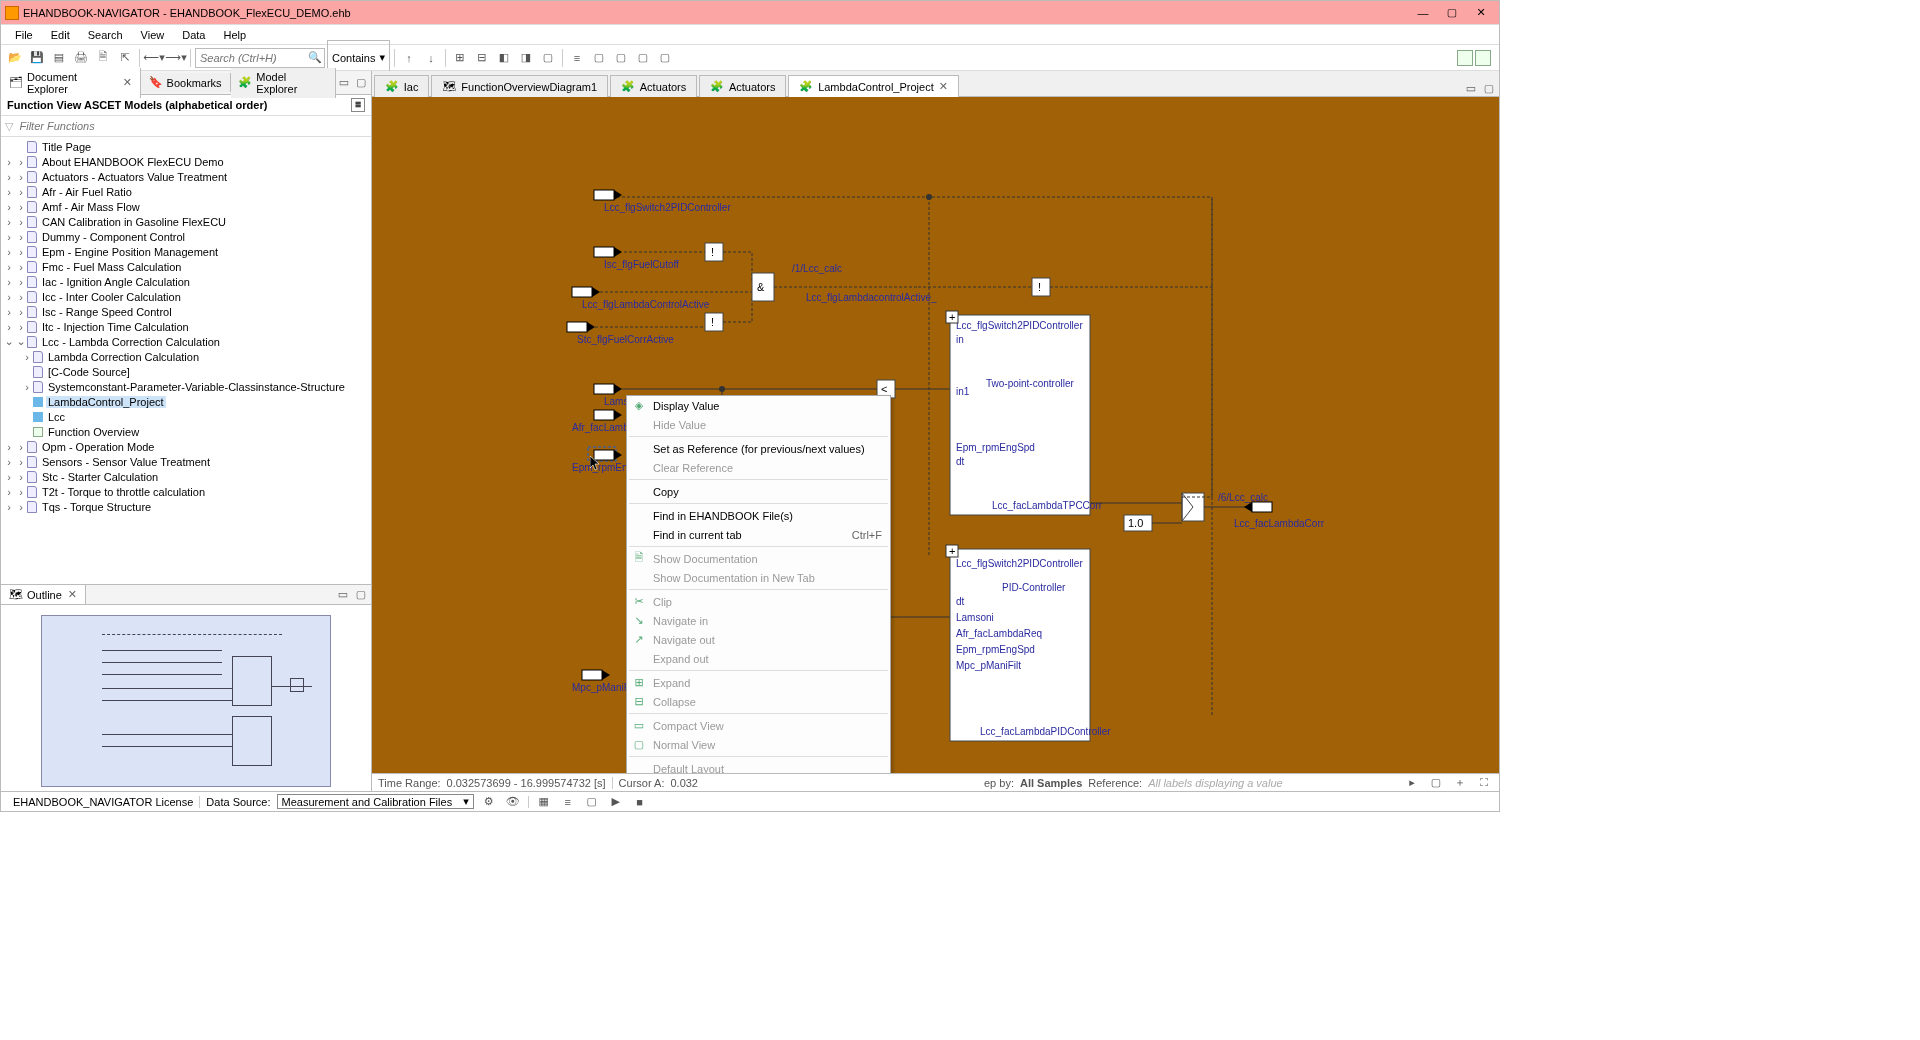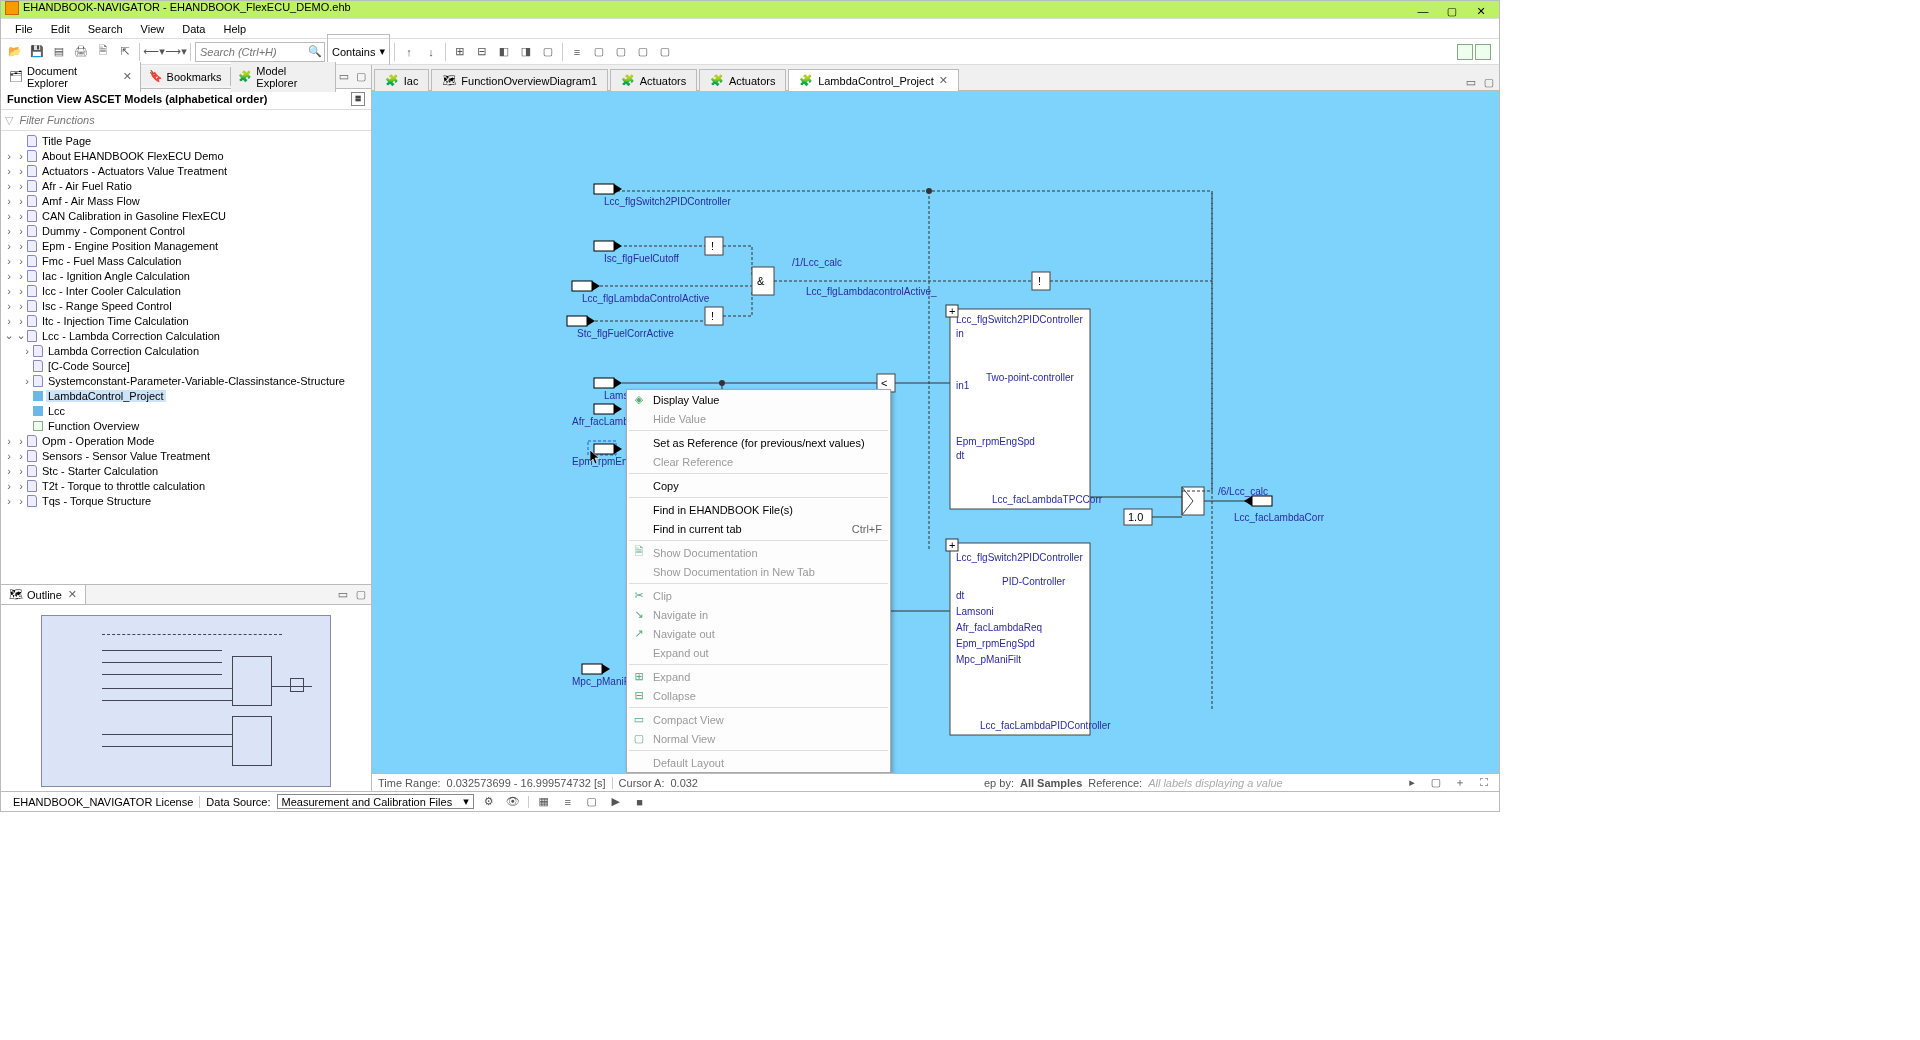--- a/index.html
+++ b/index.html
@@ -1,20 +1,20 @@
 <!DOCTYPE html>
 <html><head>
 <meta charset="utf-8">
 <style>
 * { box-sizing: border-box; margin: 0; padding: 0; font-family: "Segoe UI", Tahoma, sans-serif; font-size: 11px; }
 html, body { width: 1500px; height: 812px; background: #fff; color: #000; overflow: hidden; }
 .window { display: flex; flex-direction: column; width: 100%; height: 100%; border: 1px solid #bbb; }
 
 
-.titlebar { display: flex; align-items: flex-start; height: 18px; background: #bef264; border-bottom: 1px solid #ddd; padding: 0 4px; }
+.titlebar { display: flex; align-items: center; height: 24px; background: #fca5a5; border-bottom: 1px solid #ddd; padding: 0 4px; }
 .titlebar .app-icon { width: 14px; height: 14px; background: #f90; margin-right: 4px; border: 1px solid #c60; }
 .titlebar .title { flex: 1; }
 .titlebar .winbtn { width: 28px; height: 20px; display: flex; align-items: center; justify-content: center; margin-left: 1px; }
 
 
 .menubar { display: flex; align-items: center; height: 20px; padding: 0 6px; gap: 2px; border-bottom: 1px solid #ddd; }
 .menubar .menu-item { padding: 2px 8px; cursor: default; }
 
 
 .toolbar { display: flex; align-items: center; height: 26px; padding: 0 4px; gap: 2px; border-bottom: 1px solid #ddd; }
@@ -67,21 +67,21 @@
 
 
 .rtabs { display: flex; align-items: flex-end; height: 26px; background: #f0f0f0; border-bottom: 1px solid #bbb; padding-left: 2px; }
 .rtab { display: flex; align-items: center; gap: 5px; padding: 4px 10px; background: #eee; border: 1px solid #bbb; border-bottom: none; margin-right: 2px; position: relative; top: 1px; }
 .rtab.active { background: #fff; }
 .rtab .close { color: #666; }
 .rtabs .spacer { flex: 1; }
 .rtabs .hdrbtn { width: 16px; height: 16px; display: flex; align-items: center; justify-content: center; color: #666; margin-right: 2px; }
 
 
-.canvas { flex: 1; position: relative; background: #7dd3fc; overflow: hidden; }
+.canvas { flex: 1; position: relative; background: #a16207; overflow: hidden; }
 .canvas svg { position: absolute; left: 0; top: 0; }
 .sig { font-size: 10px; fill: #2a2aa0; }
 .blk-lbl { font-size: 10px; fill: #2a2aa0; }
 .gate { stroke: #444; fill: #fff; }
 .port { stroke: #000; fill: #fff; }
 .wire { stroke: #333; fill: none; }
 .dwire { stroke: #333; fill: none; stroke-dasharray: 3 2; }
 .big-block { stroke: #444; fill: #fff; }
 
 

